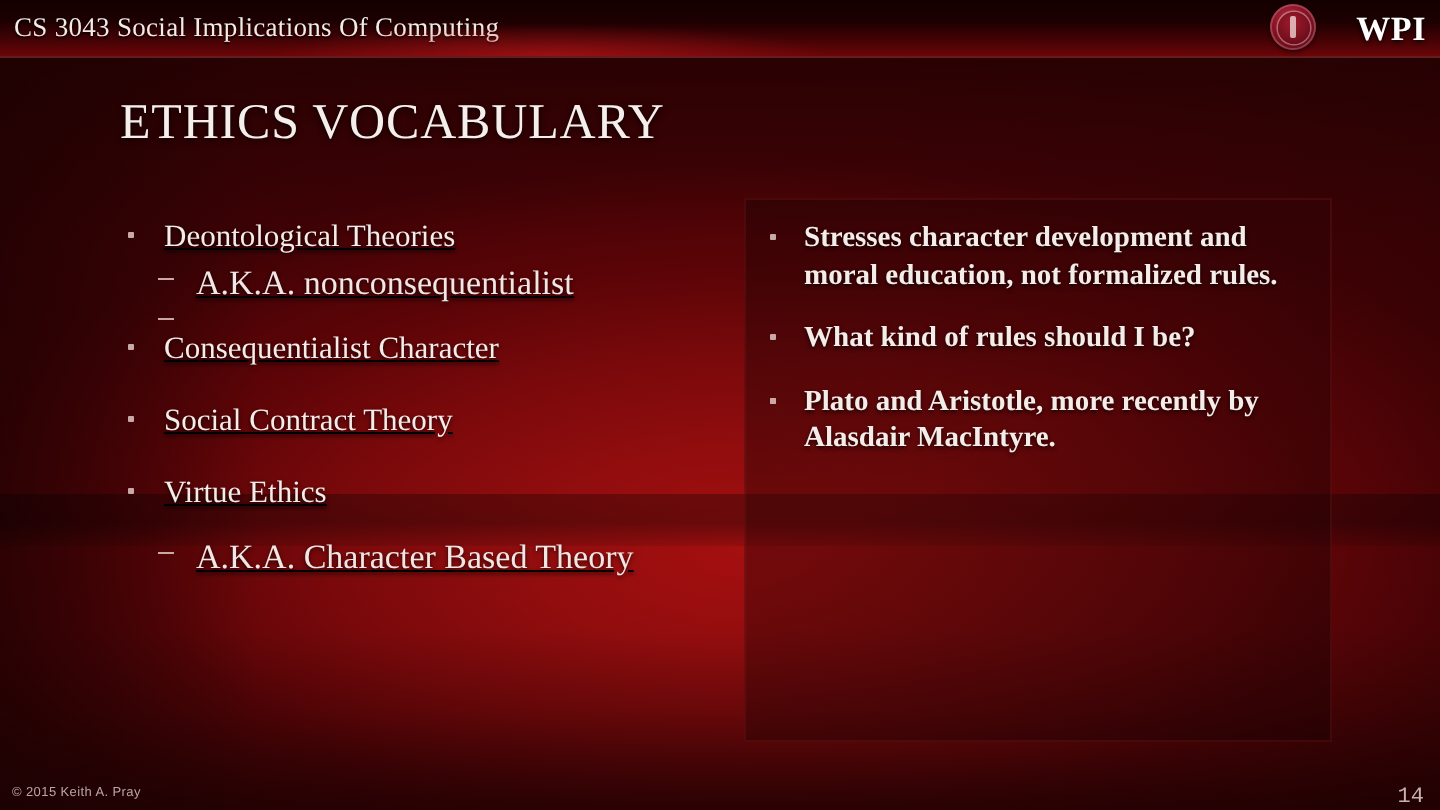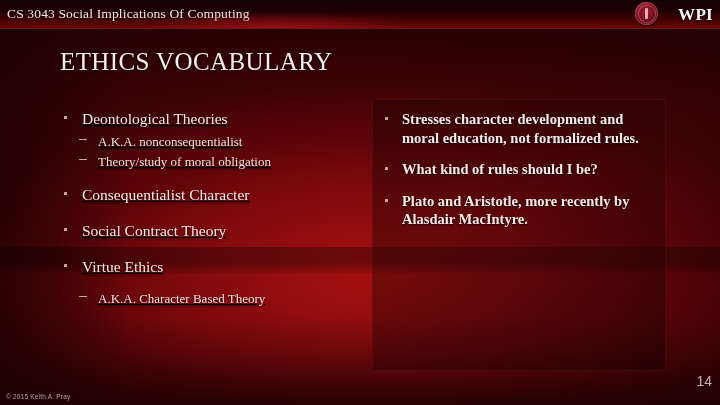--- a/index.html
+++ b/index.html
@@ -115,21 +115,21 @@
     position:relative; padding-left:22px; margin-bottom:3px;
     color:#f4ece9; font-size:15.5px; line-height:21px;
     text-shadow:0 1px 2px rgba(0,0,0,.7);
   }
   .b1 .mk{
     position:absolute; left:4px; top:8px; width:3px; height:3px;
     background:#c9a8a6; border-radius:.5px;
   }
   .b2{
     position:relative; padding-left:38px; margin-bottom:1px;
-    color:#f0e6e3; font-size:13px; line-height:19px;
+    color:#f0e6e3; font-size:17px; line-height:19px;
     text-shadow:0 1px 2px rgba(0,0,0,.7);
   }
   .b2 .mk{
     position:absolute; left:19px; top:7px; width:8px; height:1.3px;
     background:#c9a8a6;
   }
   .gap{ height:12px; }
   .gap-sm{ height:9px; }
 
   
@@ -151,23 +151,23 @@
     background:#c9a8a6; border-radius:.5px;
   }
 
   
   .copyright{
     position:absolute; left:6px; bottom:5px;
     color:#b9a5a3; font-size:6.5px; letter-spacing:.2px;
     font-family:"Liberation Sans", sans-serif;
   }
   .page-num{
-    position:absolute; right:8px; bottom:16px;
-    color:#c8b2b0; font-size:14px;
-    font-family:Liberation Sans, sans-serif;
+    position:absolute; right:8px; bottom:0;
+    color:#c8b2b0; font-size:11px;
+    font-family:Liberation Mono, monospace;
   }
 </style>
 </head>
 <body>
 
 <div id="slide">
 
   <div class="bg-base"></div>
   <div class="bg-vignette"></div>
   <div class="bg-topshade"></div>
@@ -192,21 +192,20 @@
     <div class="b1">
       <span class="mk"></span>
       <span>Deontological Theories</span>
     </div>
     <div class="b2">
       <span class="mk"></span>
       <span>A.K.A. nonconsequentialist</span>
     </div>
     <div class="b2">
       <span class="mk"></span>
-      <span>Theory/study of moral obligation</span>
     </div>
 
     <div class="gap"></div>
 
     <div class="b1">
       <span class="mk"></span>
       <span>Consequentialist Character</span>
     </div>
 
     <div class="gap"></div>

